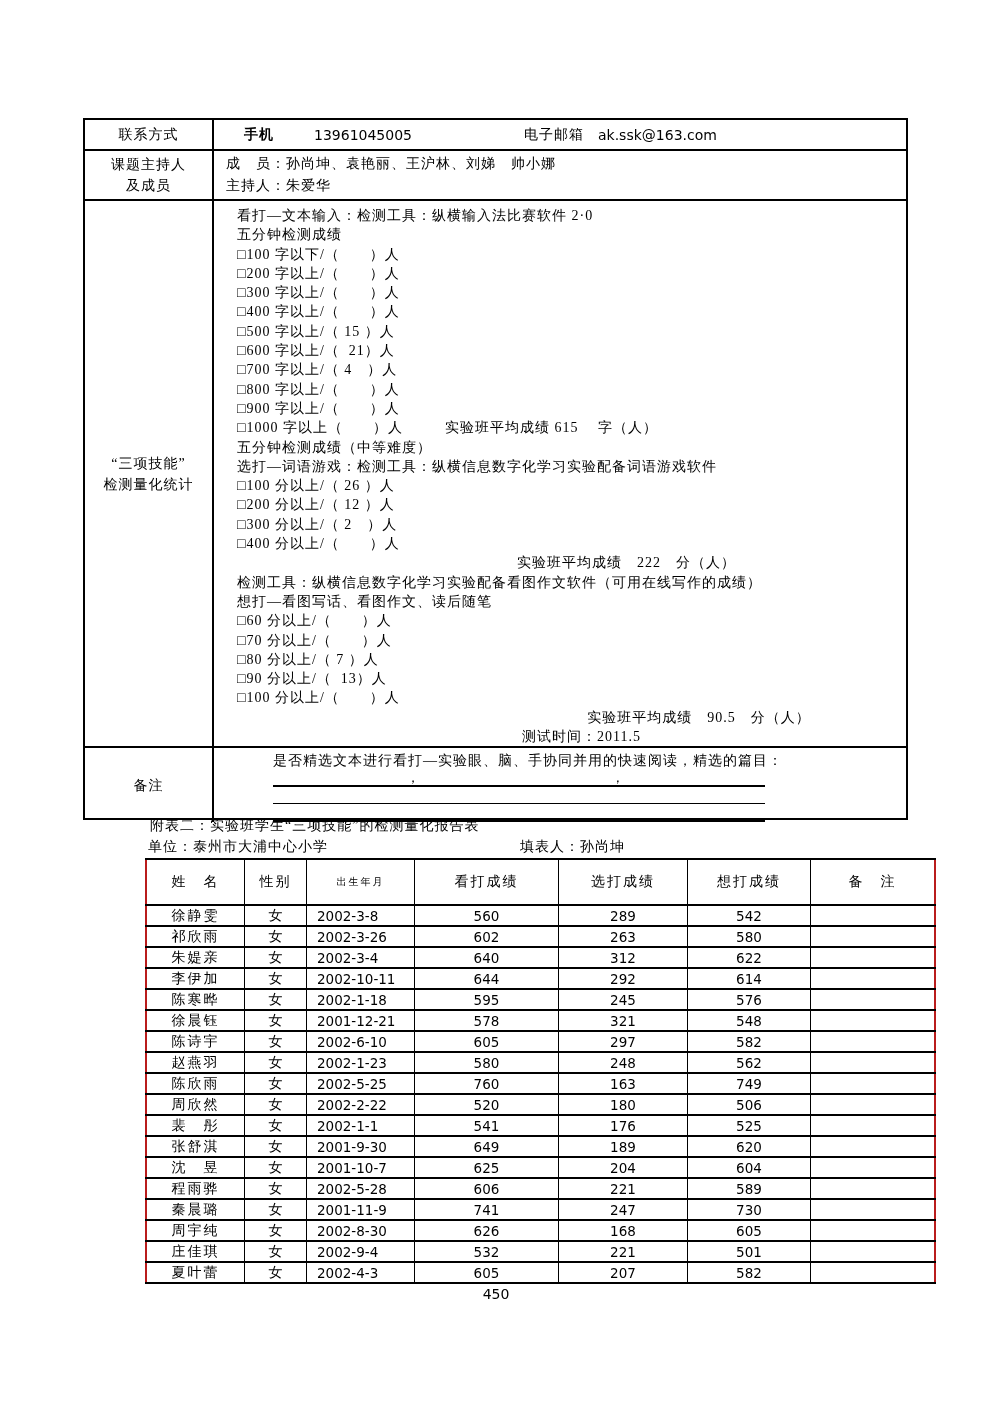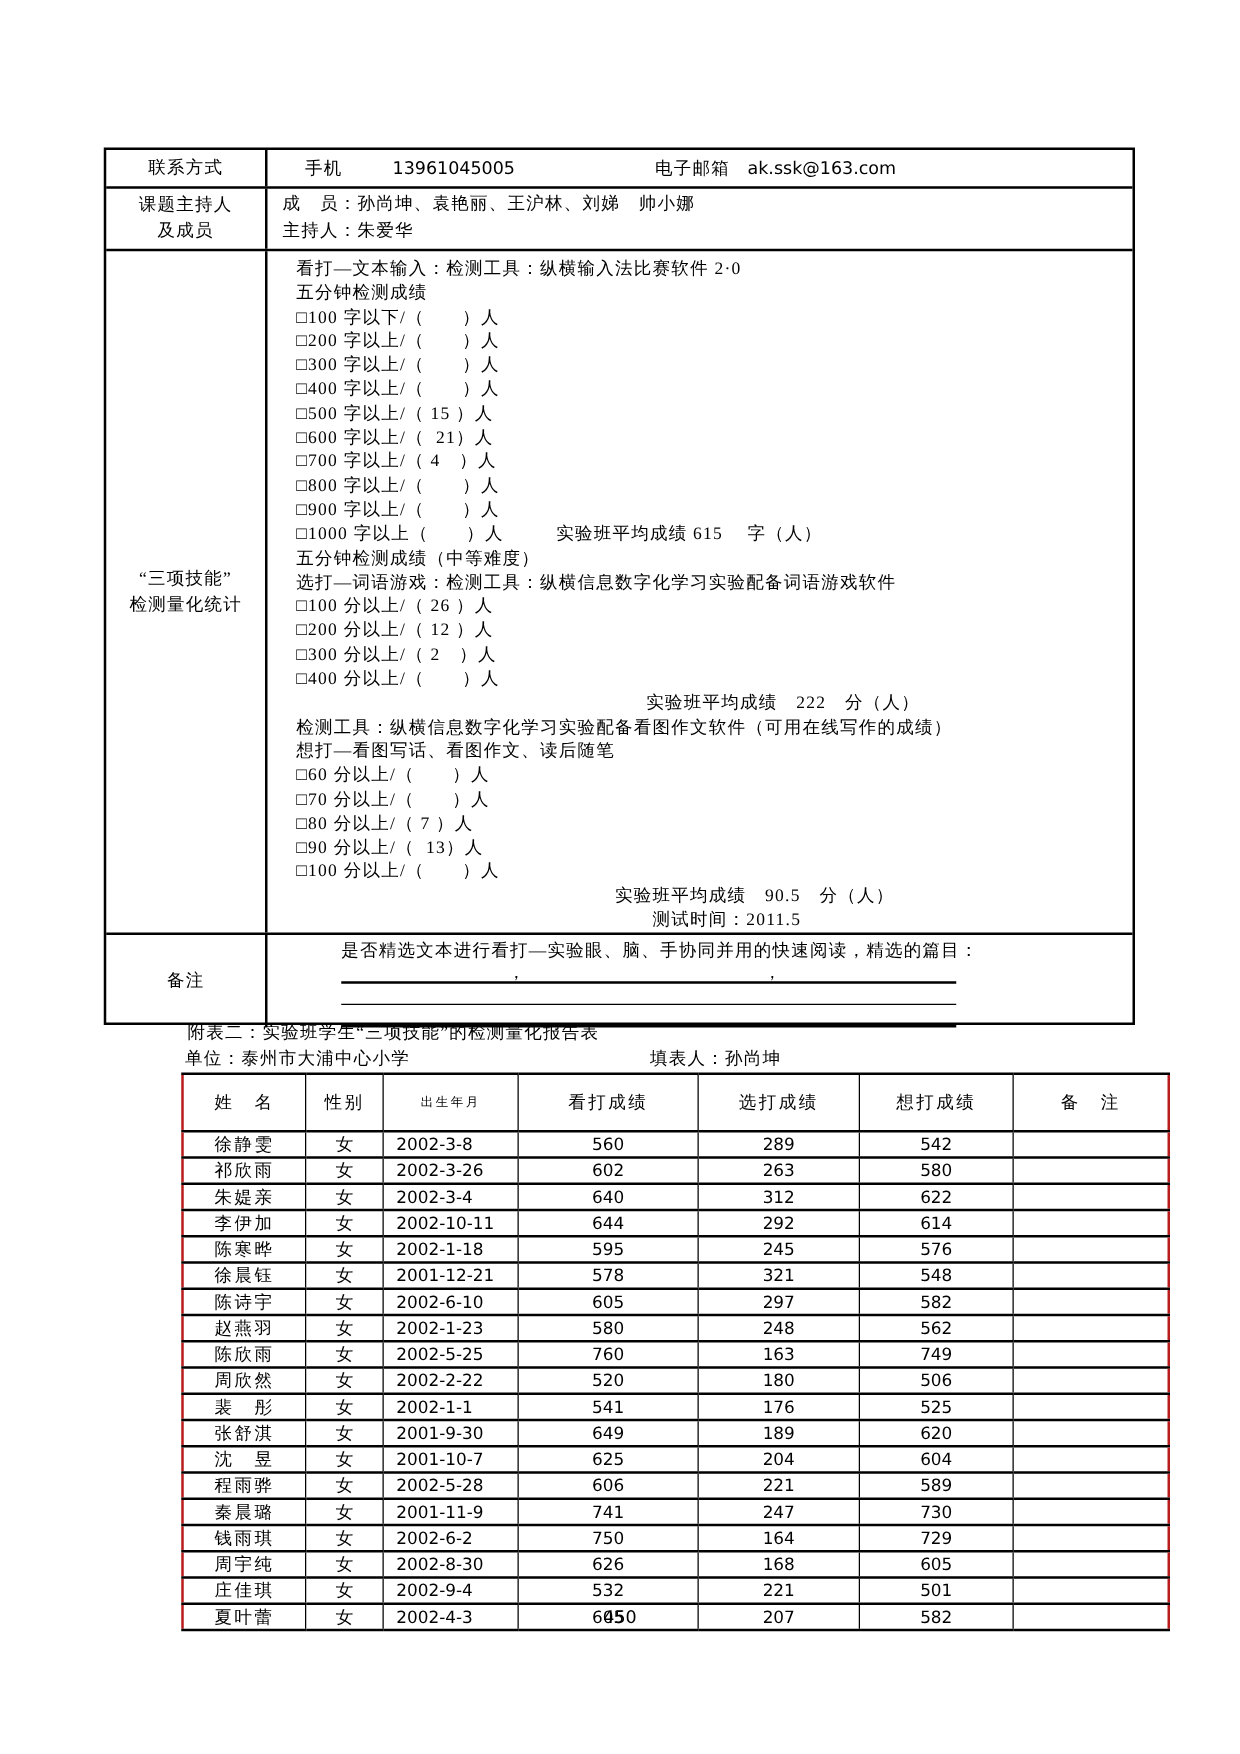--- a/index.html
+++ b/index.html
@@ -25,28 +25,28 @@
   .mcontent { position:relative; box-sizing:border-box; }
   .row-contact { height:29px; }
   .row-contact .mcontent { display:flex; align-items:center; }
   .row-team { height:48px; }
   .row-team .mcontent { padding:2px 0 0 12px; line-height:22px; }
   .row-skills { height:545px; }
   .row-skills .mcontent { padding:5px 0 0 23px; }
   .row-remarks { height:70px; }
   .row-remarks .mcontent { padding:4px 0 0 23px;margin-left:36px; }
 
-  .phone-label { margin-left:30px; }
+  .phone-label { margin-left:30px;font-weight:bold; }
   .phone-value { margin-left:40px; font-family:"DejaVu Sans", sans-serif; letter-spacing:0; }
   .email-label { margin-left:112px; }
   .email-value { margin-left:14px; font-family:"DejaVu Sans", sans-serif; letter-spacing:0; }
 
   .stat-line { line-height:19.3px; white-space:pre; }
   .stat-line.avg222 { padding-left:280px; }
-  .stat-line.avg905 { padding-left:255px; }
+  .stat-line.avg905 { padding-left:255px;text-align:center; }
   .stat-line.time   { padding-left:285px; }
   .line-extra { margin-left:42px; }
 
   .blank-line { position:relative; height:15px; width:492px; }
   .blank-line.l1 { border-bottom:2px solid #000; }
   .blank-line.l2 { border-bottom:1px solid #000; margin-top:1px; }
   .blank-line.l3 { border-bottom:2px solid #000; margin-top:1px; }
   .blank-comma { position:absolute; bottom:-2px; }
   .blank-comma.c1 { left:133px; }
   .blank-comma.c2 { left:328px; }
@@ -315,29 +315,20 @@
       <tr>
         <td class="c0">秦晨璐</td>
         <td class="c1">女</td>
         <td class="c2">2001-11-9</td>
         <td class="c3">741</td>
         <td class="c4">247</td>
         <td class="c5">730</td>
         <td class="c6"></td>
       </tr>
       <tr>
-        <td class="c0">钱雨琪</td>
-        <td class="c1">女</td>
-        <td class="c2">2002-6-2</td>
-        <td class="c3">750</td>
-        <td class="c4">164</td>
-        <td class="c5">729</td>
-        <td class="c6"></td>
-      </tr>
-      <tr>
         <td class="c0">周宇纯</td>
         <td class="c1">女</td>
         <td class="c2">2002-8-30</td>
         <td class="c3">626</td>
         <td class="c4">168</td>
         <td class="c5">605</td>
         <td class="c6"></td>
       </tr>
       <tr>
         <td class="c0">庄佳琪</td>

